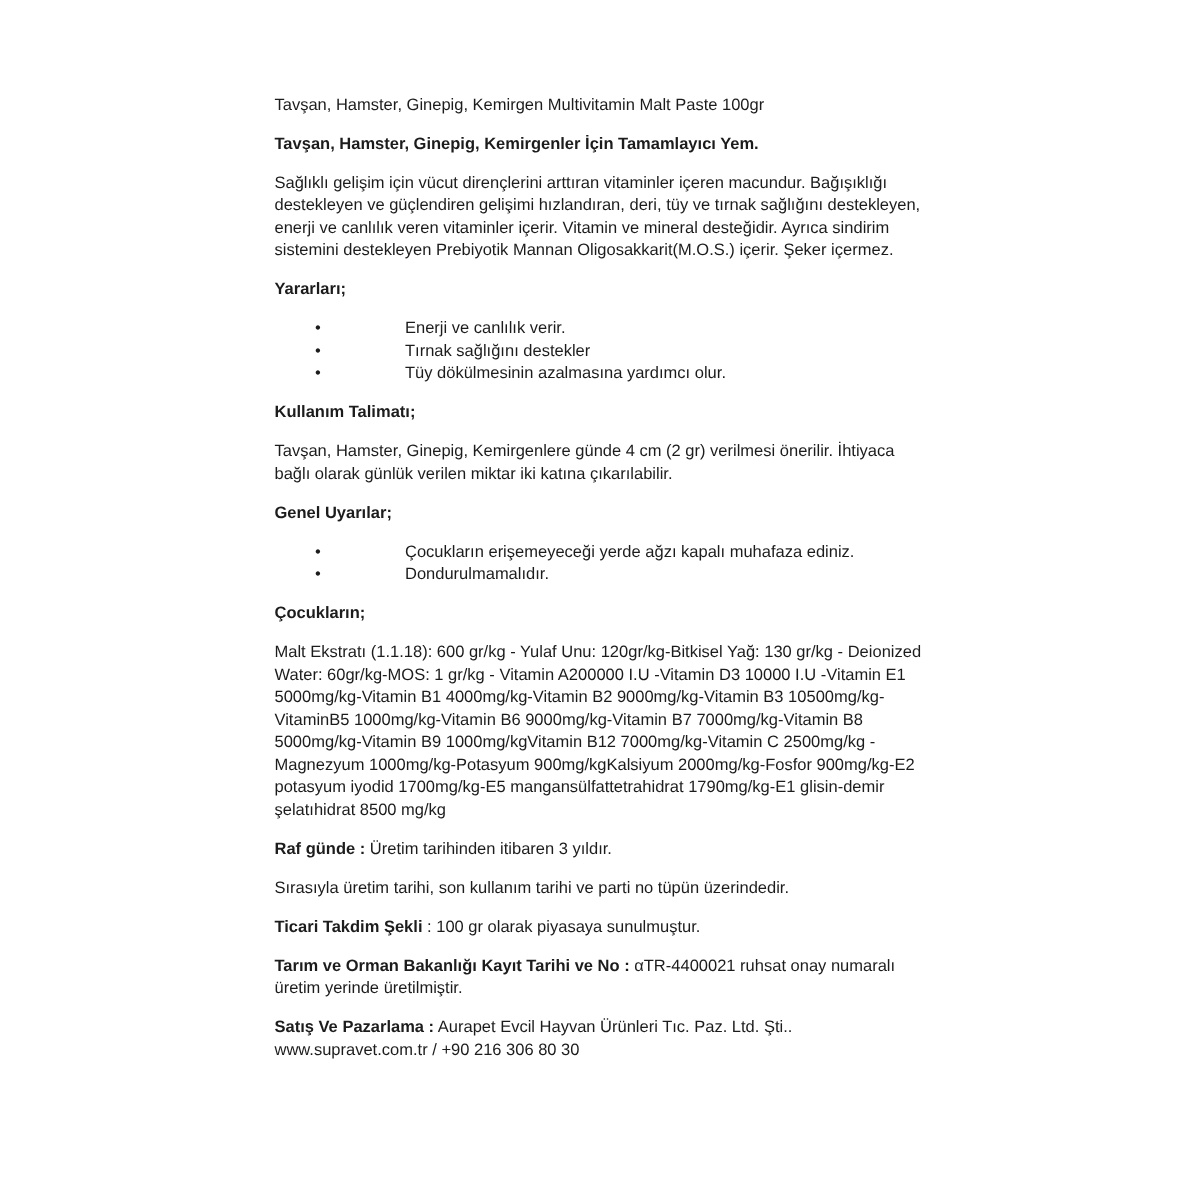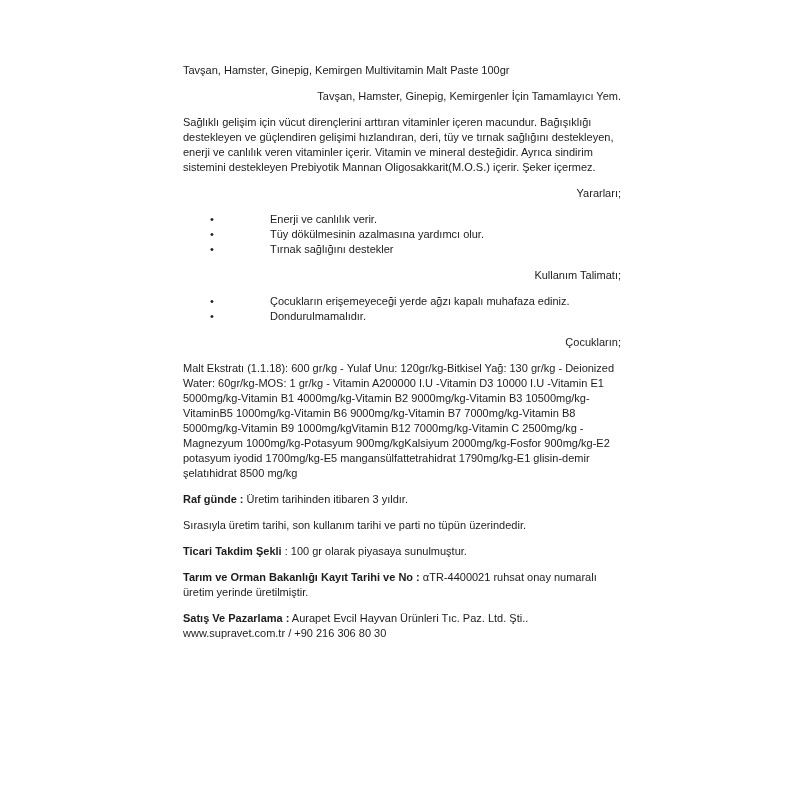--- a/index.html
+++ b/index.html
@@ -26,21 +26,21 @@
     color: #1c1c1c;
     font-size: 11px;
     line-height: 15px;
   }
   .doc p, .doc h2 {
     margin: 0 0 11px 0;
     font-size: 11px;
     line-height: 15px;
     font-weight: normal;
   }
-  .doc h2 { font-weight: normal; text-align: right; }
+  .doc h2 { font-weight: bold; }
   .b { font-weight: bold; }
   ul.bullets {
     margin: 0 0 11px 0;
     padding: 0 0 0 43px;
     list-style: none;
   }
   ul.bullets li {
     position: relative;
     margin: 0;
     line-height: 15px;
@@ -63,26 +63,28 @@
 
     <p>Tavşan, Hamster, Ginepig, Kemirgen Multivitamin Malt Paste 100gr</p>
 
     <h2>Tavşan, Hamster, Ginepig, Kemirgenler İçin Tamamlayıcı Yem.</h2>
 
     <p>Sağlıklı gelişim için vücut dirençlerini arttıran vitaminler içeren macundur. Bağışıklığı destekleyen ve güçlendiren gelişimi hızlandıran, deri, tüy ve tırnak sağlığını destekleyen, enerji ve canlılık veren vitaminler içerir. Vitamin ve mineral desteğidir. Ayrıca sindirim sistemini destekleyen Prebiyotik Mannan Oligosakkarit(M.O.S.) içerir. Şeker içermez.</p>
 
     <h2>Yararları;</h2>
     <ul class="bullets">
       <li>Enerji ve canlılık verir.</li>
+      <li>Tırnak sağlığını destekler</li>
       <li>Tüy dökülmesinin azalmasına yardımcı olur.</li>
-      <li>Tırnak sağlığını destekler</li>
     </ul>
 
     <h2>Kullanım Talimatı;</h2>
+    <p>Tavşan, Hamster, Ginepig, Kemirgenlere günde 4 cm (2 gr) verilmesi önerilir. İhtiyaca bağlı olarak günlük verilen miktar iki katına çıkarılabilir.</p>
 
+    <h2>Genel Uyarılar;</h2>
     <ul class="bullets">
       <li>Çocukların erişemeyeceği yerde ağzı kapalı muhafaza ediniz.</li>
       <li>Dondurulmamalıdır.</li>
     </ul>
 
     <h2>Çocukların;</h2>
     <p>Malt Ekstratı (1.1.18): 600 gr/kg - Yulaf Unu: 120gr/kg-Bitkisel Yağ: 130 gr/kg - Deionized Water: 60gr/kg-MOS: 1 gr/kg - Vitamin A200000 I.U -Vitamin D3 10000 I.U -Vitamin E1 5000mg/kg-Vitamin B1 4000mg/kg-Vitamin B2 9000mg/kg-Vitamin B3 10500mg/kg-VitaminB5 1000mg/kg-Vitamin B6 9000mg/kg-Vitamin B7 7000mg/kg-Vitamin B8 5000mg/kg-Vitamin B9 1000mg/kgVitamin B12 7000mg/kg-Vitamin C 2500mg/kg -Magnezyum 1000mg/kg-Potasyum 900mg/kgKalsiyum 2000mg/kg-Fosfor 900mg/kg-E2 potasyum iyodid 1700mg/kg-E5 mangansülfattetrahidrat 1790mg/kg-E1 glisin-demir şelatıhidrat 8500 mg/kg</p>
 
 
     <p><span class="b">Raf günde :</span><span> Üretim tarihinden itibaren 3 yıldır.</span></p>

